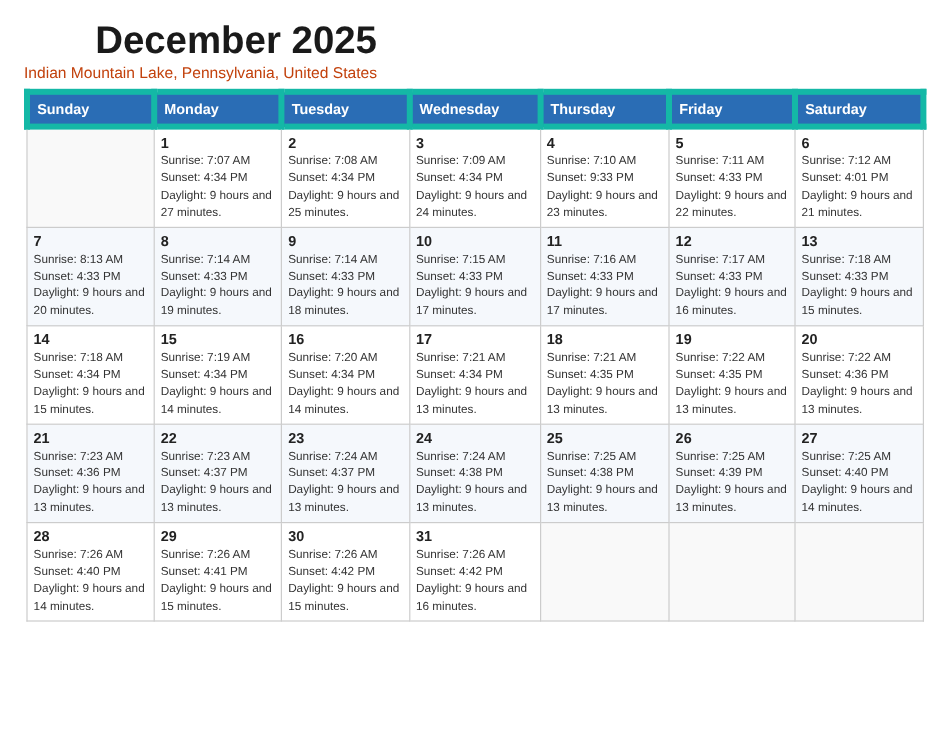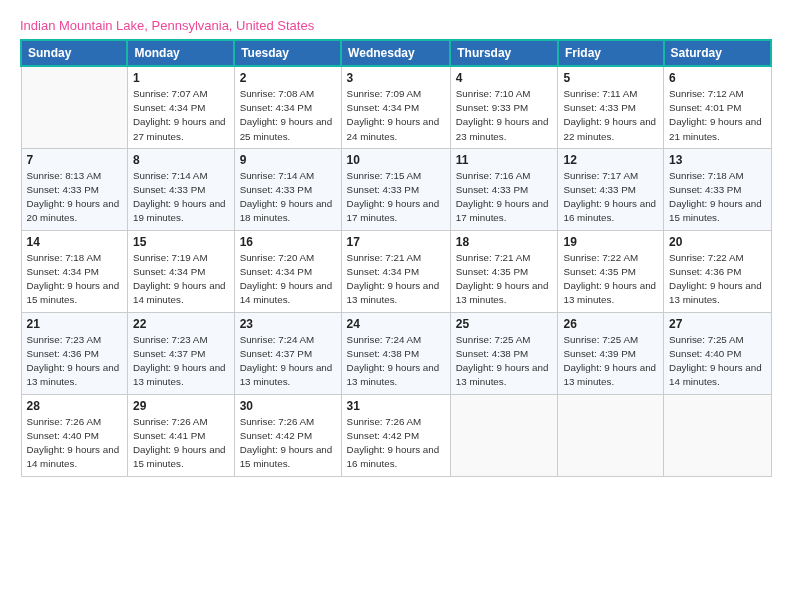--- a/index.html
+++ b/index.html
@@ -31,37 +31,37 @@
       text-align: right;
     }
     .month-title {
       font-size: 32px;
       font-weight: bold;
       color: #1a1a1a;
       line-height: 1.1;
     }
     .subtitle {
       font-size: 13px;
-      color: #ec4899;
+      color: #c2410c;
       margin-top: 2px;
     }
     .calendar {
       width: 100%;
       border-collapse: collapse;
       margin-top: 6px;
       font-size: 10.5px;
     }
     .calendar thead tr th {
       background: #2a6db5;
       color: #fff;
       padding: 5px 6px;
       text-align: left;
       font-size: 12px;
       font-weight: bold;
-      border: 2px solid #14b8a6;
+      border: 5px solid #14b8a6;
     }
     .calendar tbody tr td {
       border: 1px solid #ccc;
       vertical-align: top;
       padding: 4px 5px;
       width: 113px;
       height: 82px;
       color: #222;
       background: #fff;
     }
@@ -82,20 +82,21 @@
     .empty-cell {
       background: #f9f9f9 !important;
     }
   </style>
 </head>
 <body>
 
 <div class="page">
   <div class="header">
     <div class="title-area">
+      <div class="month-title">December 2025</div>
       <div class="subtitle">Indian Mountain Lake, Pennsylvania, United States</div>
     </div>
   </div>
 
   <table class="calendar">
     <thead>
       <tr>
         <th>Sunday</th>
         <th>Monday</th>
         <th>Tuesday</th>

